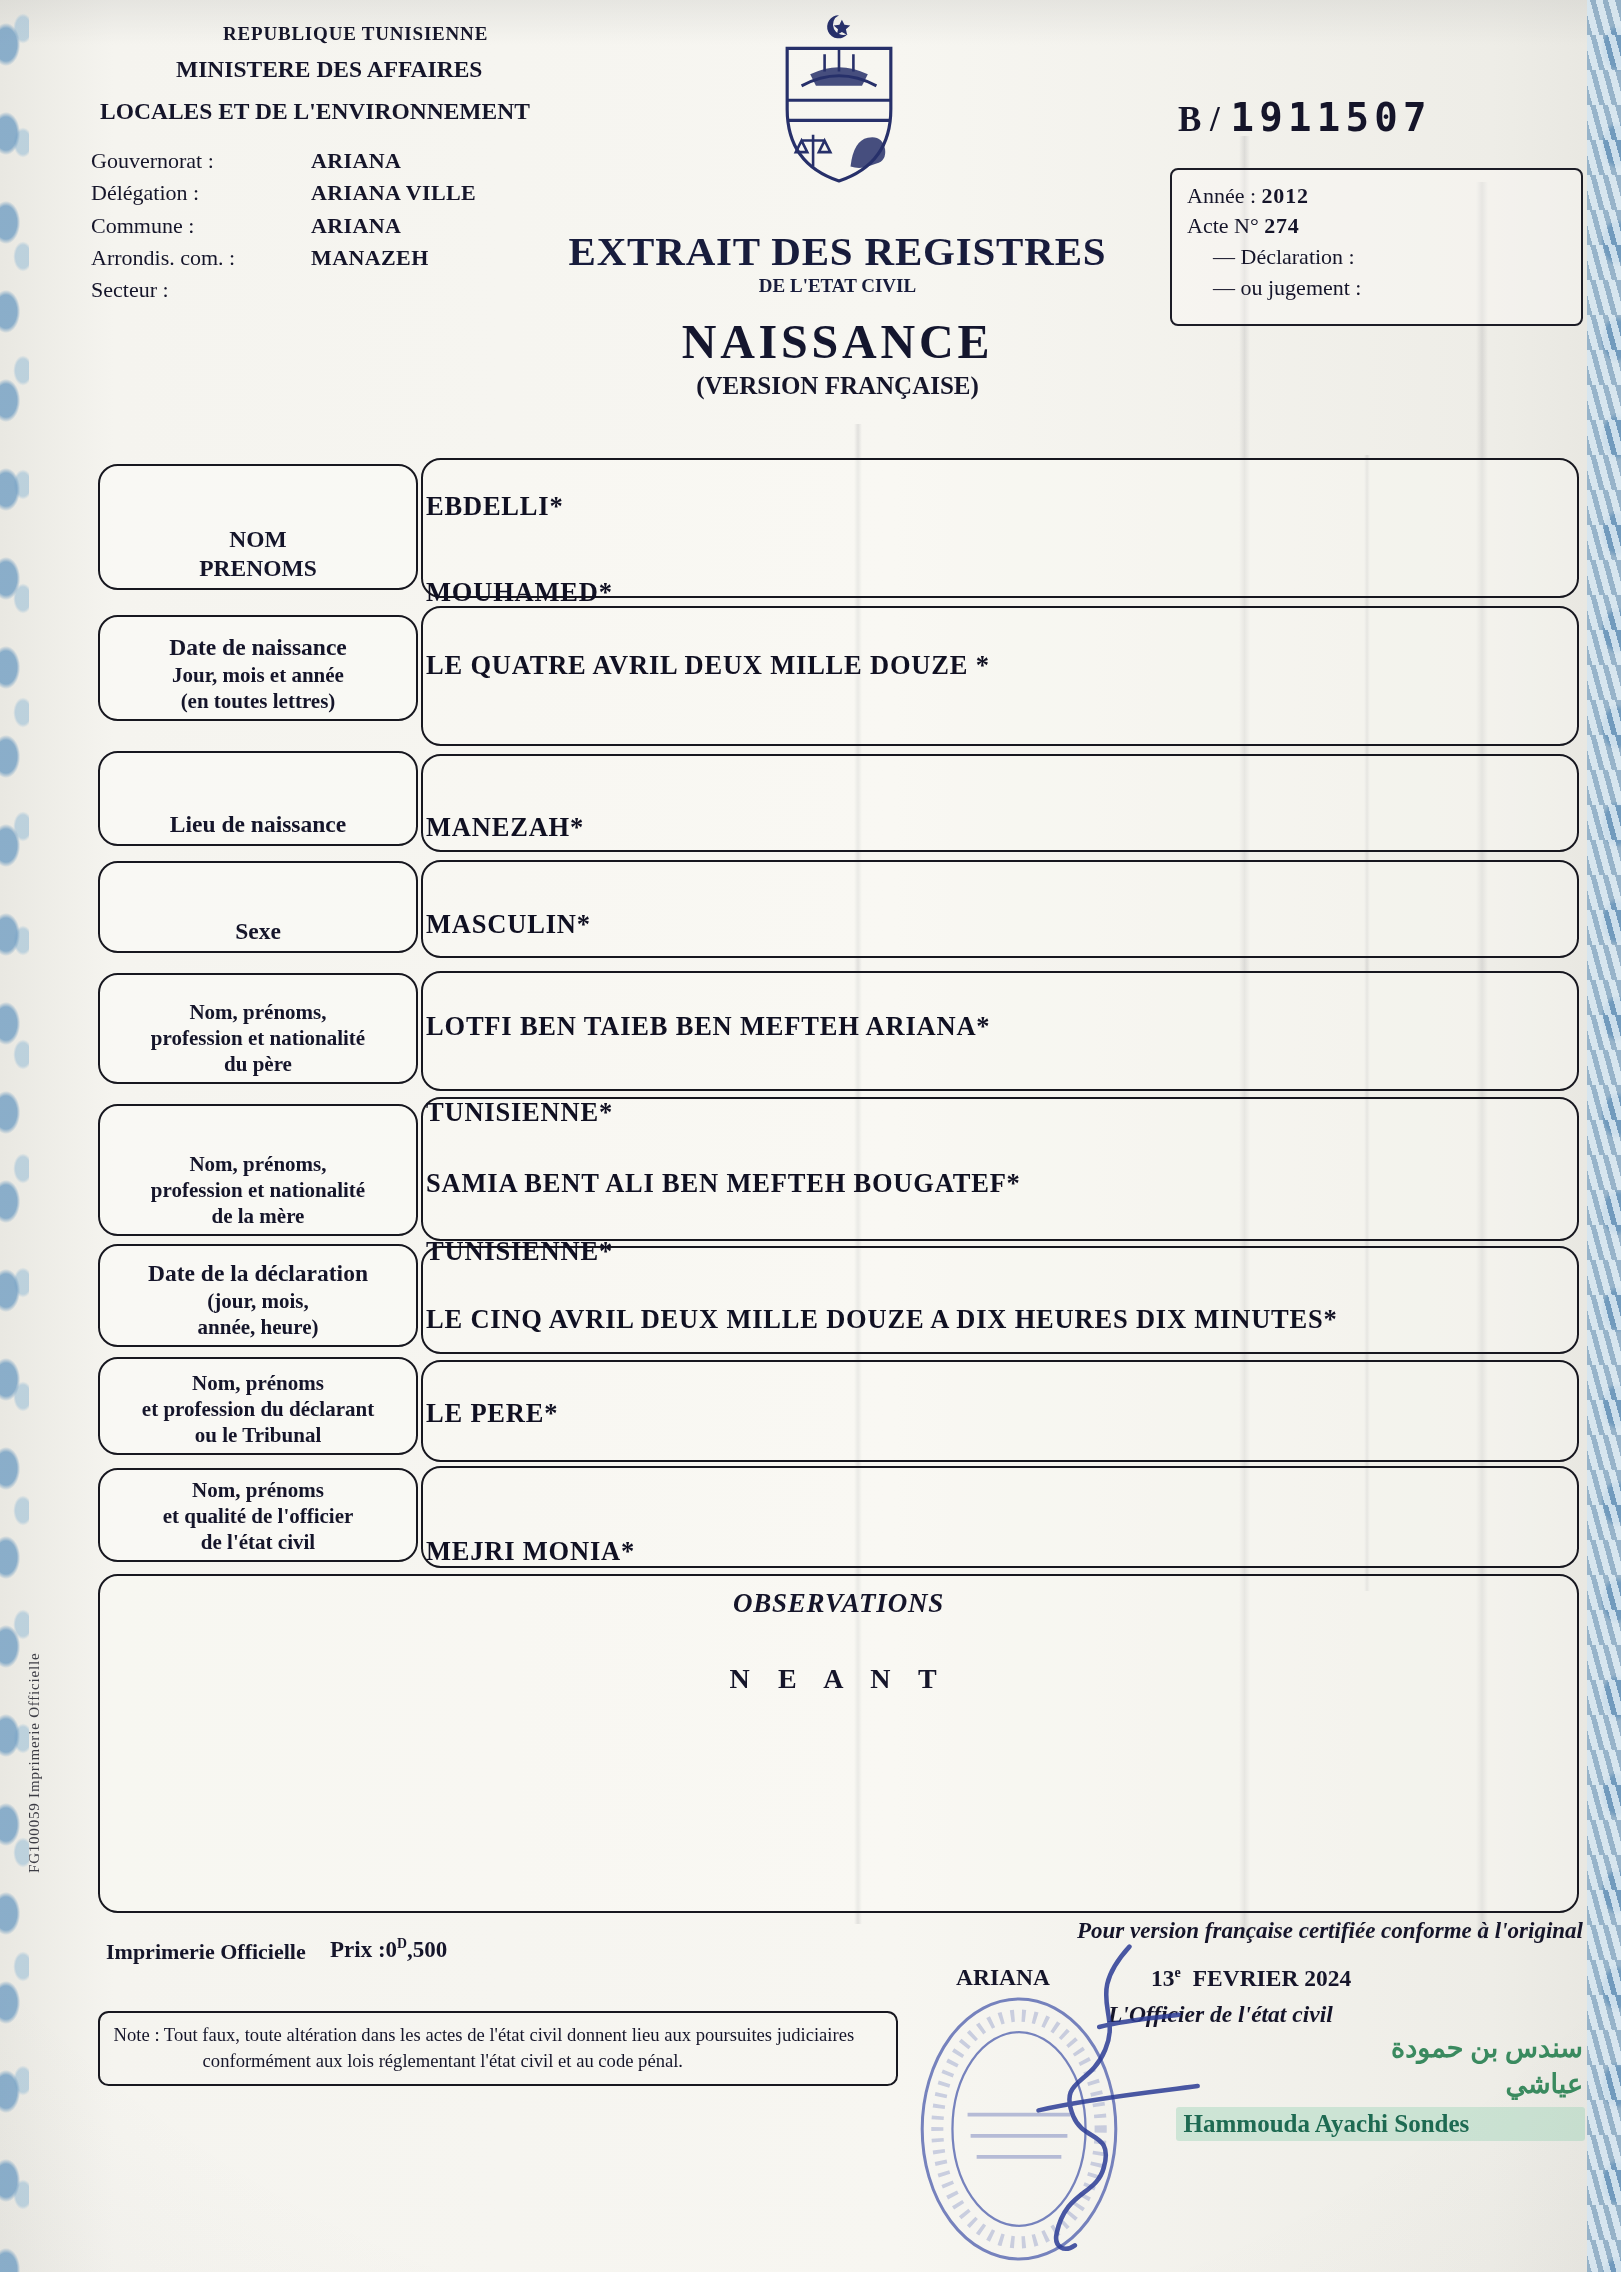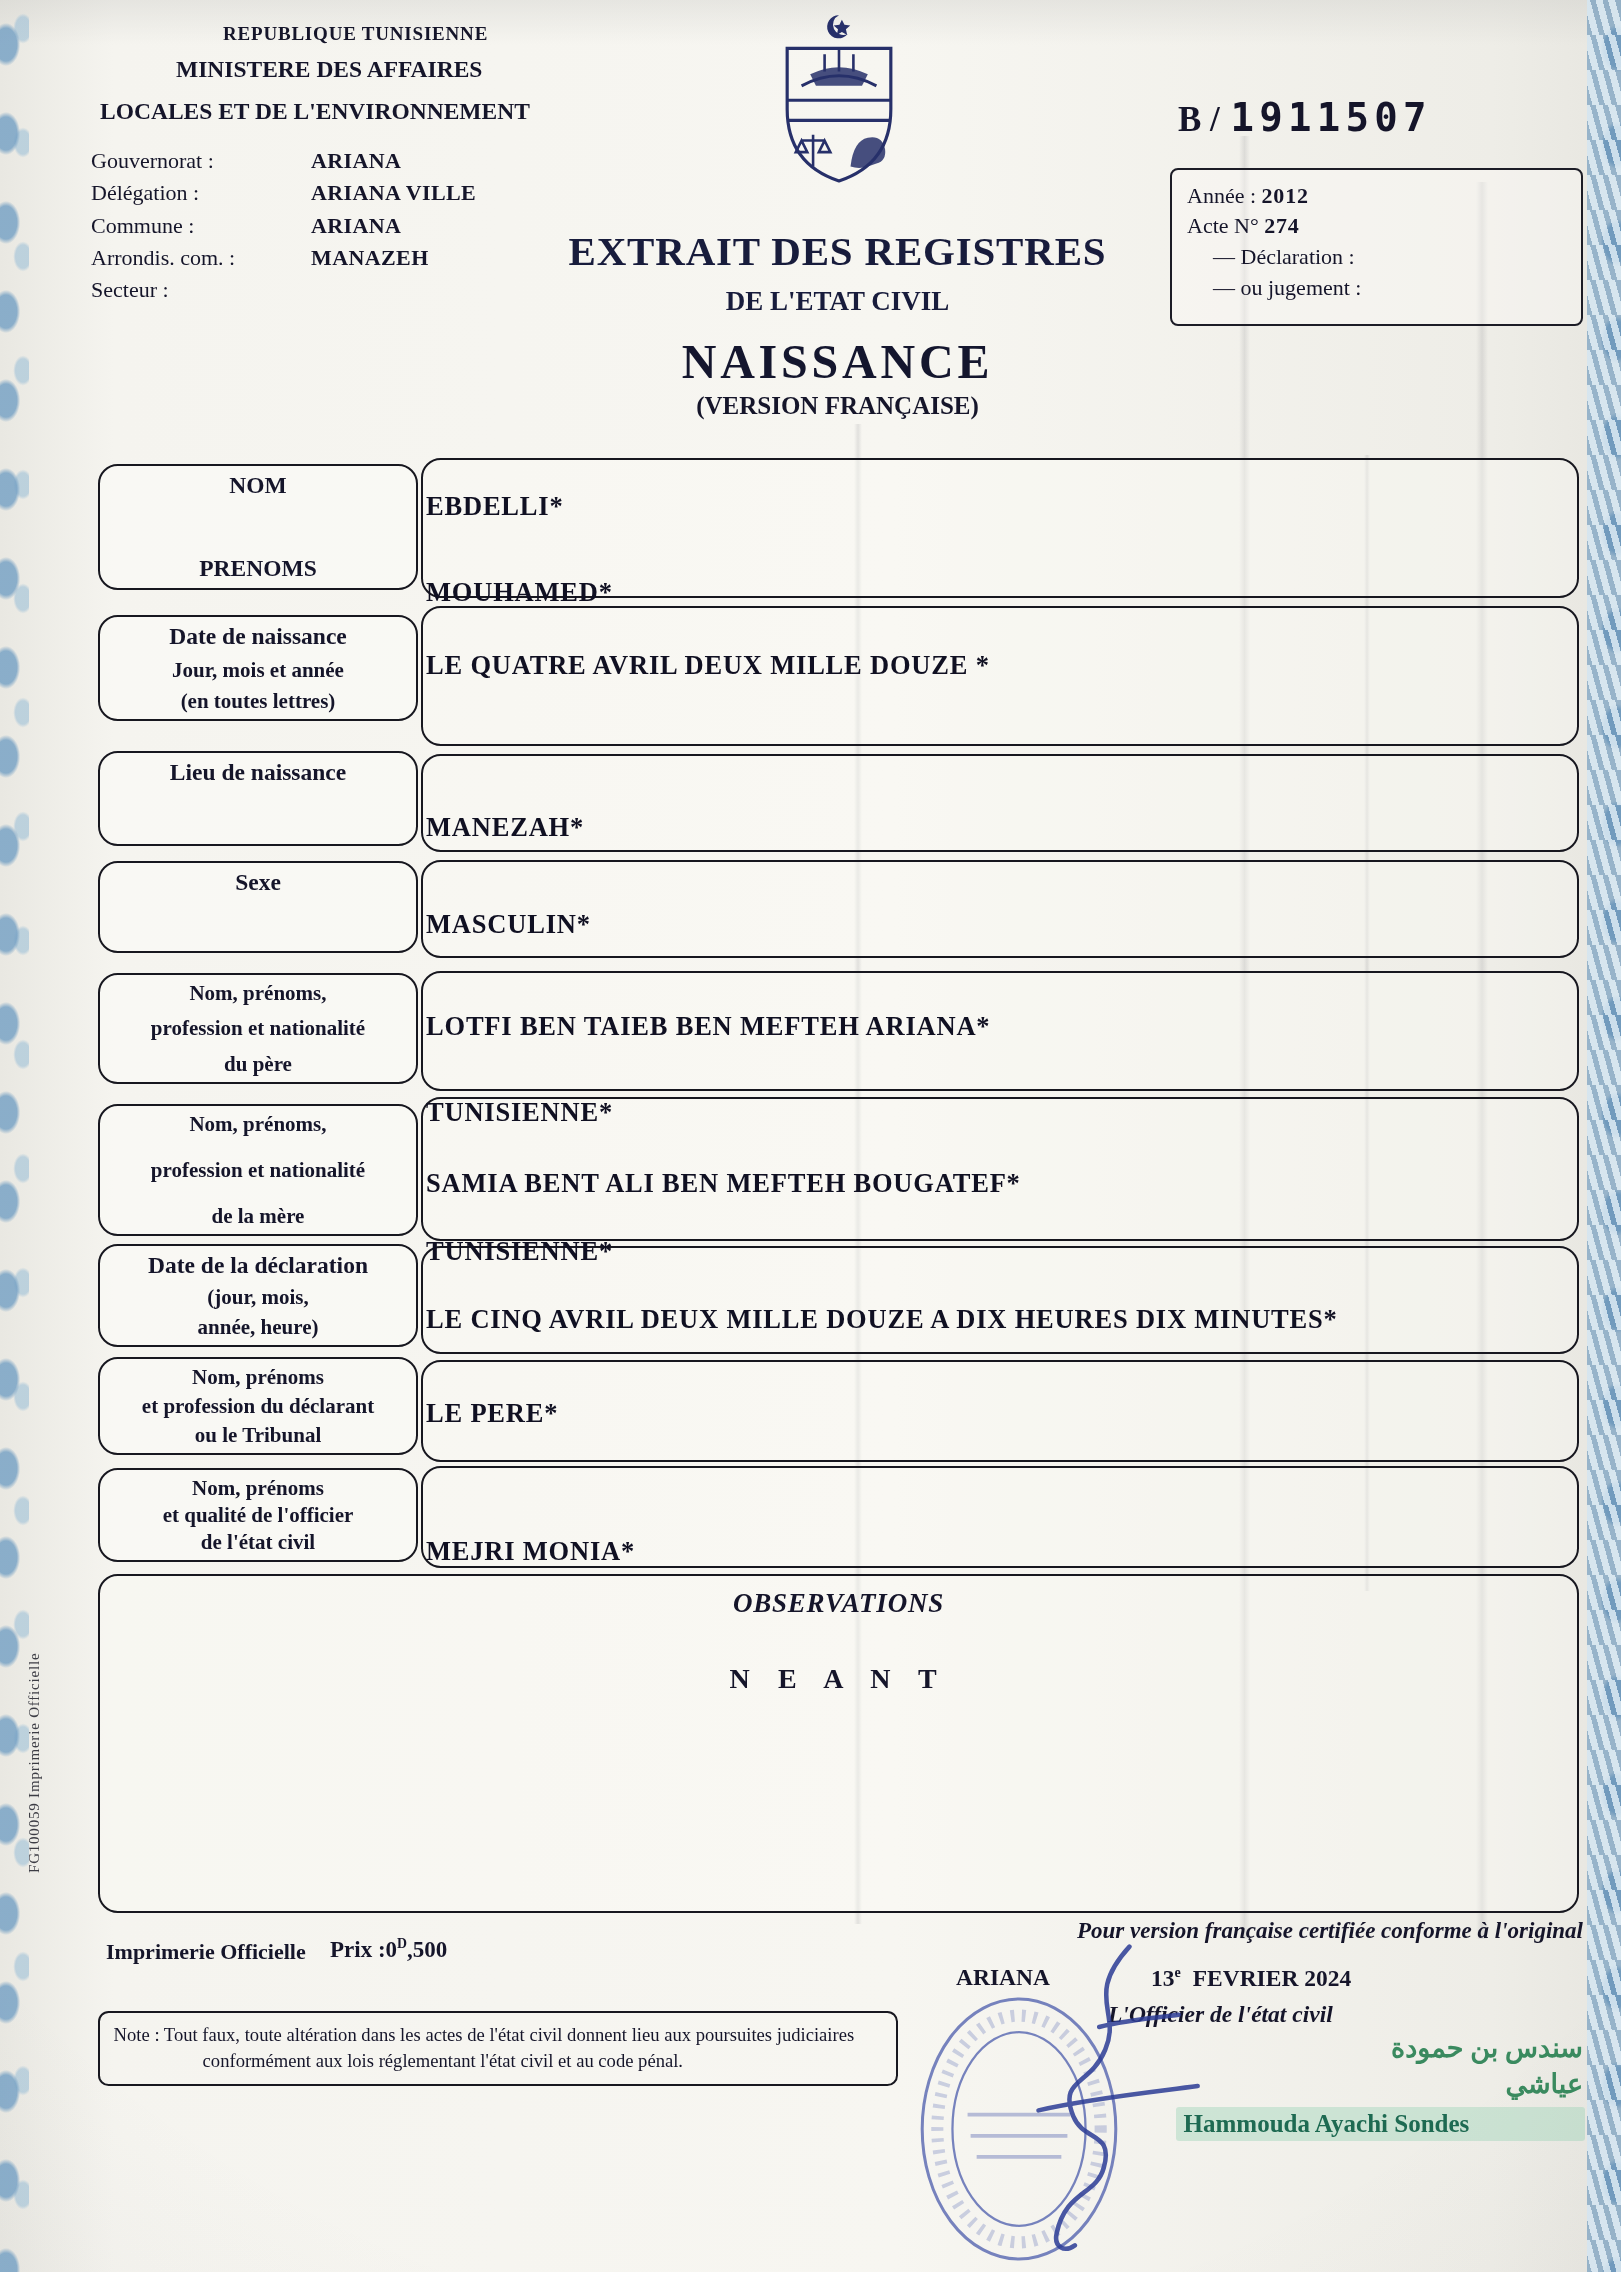--- a/index.html
+++ b/index.html
@@ -30,31 +30,31 @@
       repeating-linear-gradient(75deg, rgba(108,152,189,.65) 0 5.3px, rgba(213,229,240,.9) 5.3px 12px),
       radial-gradient(ellipse 23px 33px at 30px 50%, rgba(96,142,180,.8) 0 55%, rgba(96,142,180,0) 72%);
     background-size:35px 35px,35px 97px;background-repeat:repeat,repeat-y;
   }
   .streak{position:absolute;pointer-events:none;background:linear-gradient(90deg,transparent,rgba(110,110,118,.16),transparent)}
   .hdr{font-weight:bold}
   .admin-label{font-size:22px}
   .admin-value{font-size:22px;font-weight:bold;letter-spacing:0.4px}
   .title-col{left:485px;top:227px;width:705px;text-align:center;display:flex;flex-direction:column;align-items:center}
   .t1{font-size:41px;font-weight:bold;letter-spacing:0.8px;color:#181c3c}
-  .t2{font-size:27px;font-weight:bold;margin-top:11px;color:#181c3c}
+  .t2{font-size:19px;font-weight:bold;margin-top:0;color:#181c3c}
   .t3{font-size:48px;font-weight:bold;letter-spacing:3.8px;margin-top:16.7px;color:#14162e}
   .t4{font-size:25px;font-weight:bold;margin-top:3px}
   .serial{left:1178px;top:95px;display:flex;align-items:baseline;gap:10.6px}
   .serial-prefix{font-size:35px;font-weight:bold}
   .serial-num{font-family:"DejaVu Sans Mono",monospace;font-size:39px;letter-spacing:5.3px;font-weight:bold}
   .refbox{left:1170px;top:168px;width:413px;min-height:158px;border:2.3px solid #1c1c26;border-radius:8px;padding:10.6px 15px;font-size:22px;line-height:1.4;background:rgba(252,251,247,.4)}
   .refbox b{letter-spacing:0.8px}
   .refbox .dashline{padding-left:26px}
   .lblbox{position:absolute;left:98px;width:320px;border:2.3px solid #17171f;border-radius:19.7px;background:rgba(252,251,247,.55);
-    display:flex;flex-direction:column;align-items:center;justify-content:space-between;text-align:center;font-weight:bold;line-height:1.24;font-size:21px;padding:4.5px 9px}
+    display:flex;flex-direction:column;align-items:center;justify-content:flex-end;text-align:center;font-weight:bold;line-height:1.24;font-size:21px;padding:4.5px 9px}
   .lblbox .big{font-size:23.5px}
   .valbox{position:absolute;left:421px;width:1158px;border:2.3px solid #17171f;border-radius:19.7px;background:rgba(252,251,247,.35)}
   .val{position:absolute;left:426px;font-size:26.5px;font-weight:bold;letter-spacing:0.8px;color:#101022;white-space:nowrap}
   .obsbox{left:98px;top:1574px;width:1481px;height:339px;border:2.3px solid #17171f;border-radius:19.7px;background:rgba(252,251,247,.35);text-align:center}
   .obs-title{display:block;margin-top:12px;font-size:27px;font-weight:bold;font-style:italic;letter-spacing:0.8px}
   .obs-content{display:block;margin-top:44px;font-size:28px;font-weight:bold;letter-spacing:10.6px}
   .foot-bold{font-weight:bold;font-size:22px}
   .cert{left:1000px;top:1918px;width:583px;text-align:right;font-style:italic;font-weight:bold;font-size:23px}
   .notebox{left:98px;top:2011px;width:800px;border:2.3px solid #17171f;border-radius:10.6px;padding:9px 13.6px;font-size:18.6px;line-height:1.42}
   .notebox p{padding-left:89px;text-indent:-89px}

